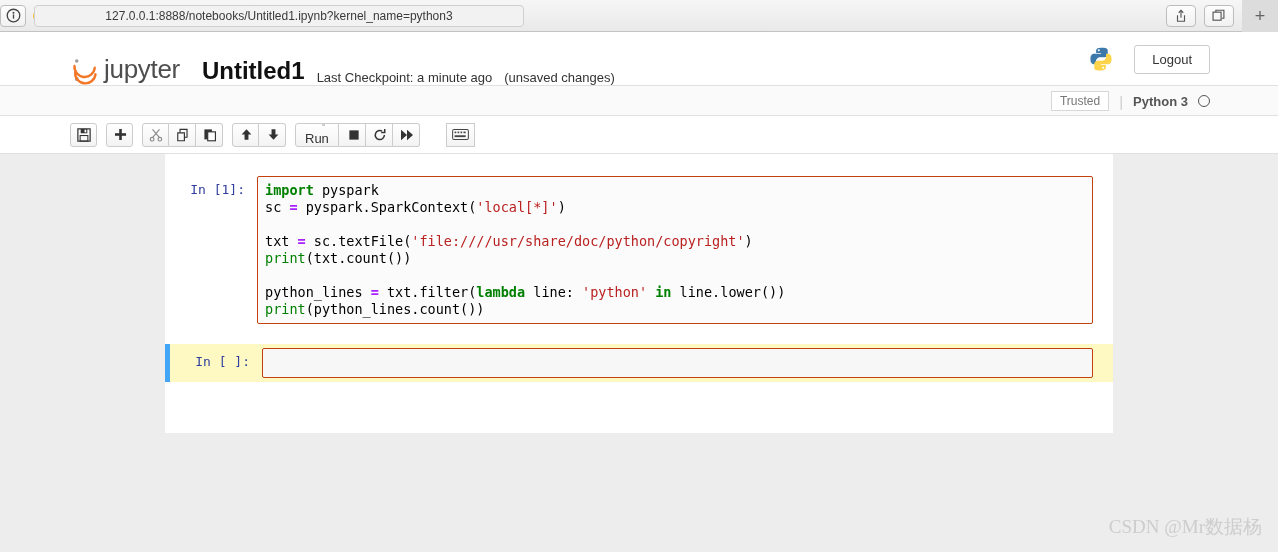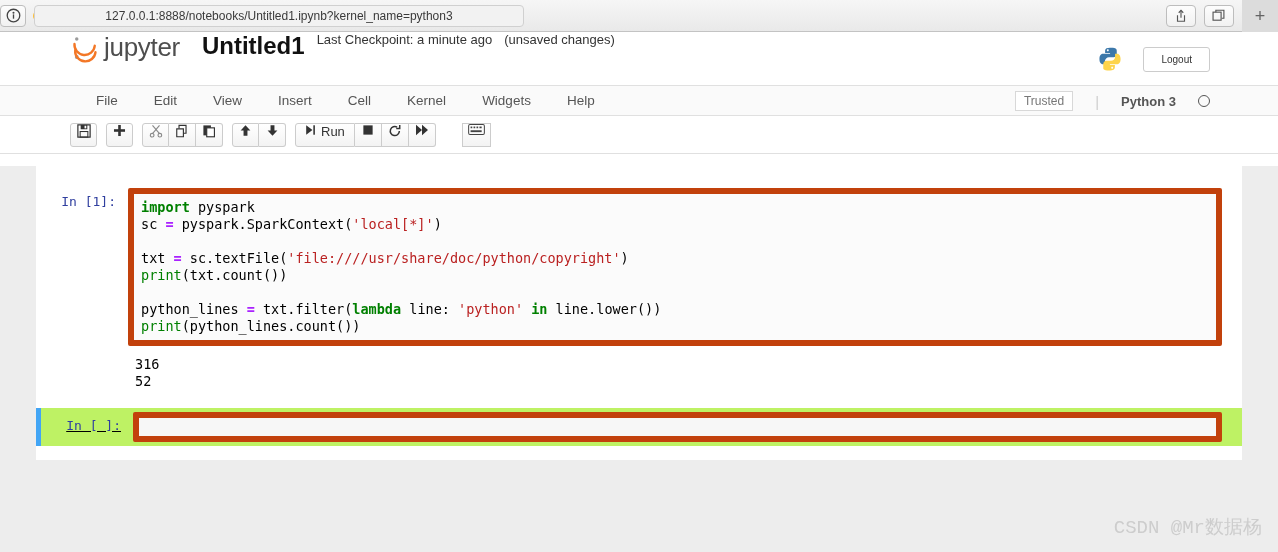--- a/index.html
+++ b/index.html
@@ -62,21 +62,21 @@
     background: #dcdcdc;
     display: flex; align-items: center; justify-content: center;
     color: #636363; font-size: 18px; font-weight: 300;
   }
 
   
   .jp-header {
     height: 54px;
     background: #ffffff;
     border-bottom: 1px solid #e0e0e0;
-    display: flex; align-items: flex-start;
+    display: flex; align-items: flex-end;
     position: relative;
   }
   .jp-logo-wrap { display: flex; align-items: center; margin-left: 70px; }
   .jp-logo-mark { width: 30px; height: 30px; }
   .jp-wordmark {
     font-size: 26px; color: #4e4e4e; font-weight: 300;
     margin-left: 4px; letter-spacing: -0.3px;
   }
   .nb-name {
     font-size: 24px; color: #111; font-weight: 700;
@@ -84,41 +84,41 @@
   }
   .nb-checkpoint { font-size: 13px; color: #333; margin-left: 12px; }
   .nb-dirty { font-size: 13px; color: #333; margin-left: 12px; }
   .jp-header-right {
     position: absolute; right: 68px; top: 0; height: 54px;
     display: flex; align-items: center; gap: 20px;
   }
   .py-logo { width: 26px; height: 26px; }
   .logout-btn {
     border: 1px solid #cccccc; border-radius: 3px;
-    background: #ffffff; color: #333; font-size: 10px;
+    background: #ffffff; color: #333; font-size: 13px;
     padding: 6px 17px;
     font-family: "Liberation Sans", sans-serif;
   }
 
   
   .menubar {
     height: 30px;
     background: #fafafa;
     border-bottom: 1px solid #e0e0e0;
     display: flex; align-items: center;
     position: relative;
   }
   .menu-items { display: flex; margin-left: 78px; }
   .menu-item {
     font-size: 13.5px; color: #555;
     padding: 0 18px;
   }
   .menubar-right {
     position: absolute; right: 68px; top: 0; height: 30px;
-    display: flex; align-items: center; gap: 22px;
+    display: flex; align-items: center; gap: 10px;
   }
   .trusted-badge {
     font-size: 12px; color: #777;
     border: 1px solid #d8d8d8;
     padding: 2px 8px; background: #fff;
   }
   .kernel-sep { color: #cfcfcf; font-size: 15px; }
   .kernel-name { font-size: 13px; color: #555; font-weight: bold; }
   .kernel-circle {
     width: 12px; height: 12px; border-radius: 50%;
@@ -131,23 +131,24 @@
     background: #ffffff;
     border-bottom: 1px solid #e0e0e0;
     display: flex; align-items: center;
   }
   .tb-groups { display: flex; align-items: center; margin-left: 70px; gap: 9px; }
   .tb-group { display: flex; }
   .tb-btn {
     height: 24px; min-width: 27px;
     background: linear-gradient(#ffffff, #f3f3f3);
     border: 1px solid #cccccc;
-    display: flex; align-items: flex-start; justify-content: center;
+    display: flex; align-items: flex-end; justify-content: center;
     color: #333; font-size: 13px;
     padding: 0 5px;
+    flex-direction: column;
   }
   .tb-group .tb-btn { border-radius: 0; border-left-width: 0; }
   .tb-group .tb-btn:first-child { border-left-width: 1px; border-radius: 3px 0 0 3px; }
   .tb-group .tb-btn:last-child { border-radius: 0 3px 3px 0; }
   .tb-group .tb-btn:only-child { border-radius: 3px; border-left-width: 1px; }
   .tb-run { font-size: 13px; gap: 5px; padding: 0 9px; }
   .cell-type-select {
     margin-left: 9px;
     width: 118px; height: 25px;
     background: linear-gradient(#ffffff, #f0f0f0);
@@ -159,40 +160,40 @@
   .stepper { display: flex; flex-direction: column; line-height: 6px; font-size: 8px; color: #555; }
   .kbd-btn { margin-left: 17px; }
 
   
   .page-bg {
     background: #ededed;
     height: 552px;
     padding-top: 0;
   }
   .notebook-panel {
-    margin: 12px auto;
-    width: 1206px;
+    margin: 0 auto;
+    width: 948px;
     background: #ffffff;
     min-height: 279px;
     padding: 18px 0 14px 0;
   }
   .cell { display: flex; padding: 4px 0; }
-  .cell-selected { border-left: 5px solid #42a5f5; background: #bef264; text-decoration: underline; }
+  .cell-selected { border-left: 5px solid #42a5f5; background: #fef9c3; }
   .prompt {
     width: 92px; flex: 0 0 92px;
     text-align: right;
     padding-right: 12px; padding-top: 6px;
     font-family: "DejaVu Sans Mono", monospace;
     font-size: 13px; color: #303f9f;
     white-space: pre;
   }
   .input-area {
     flex: 1; margin-right: 20px;
     background: #fbfbfb;
-    border: 6px solid #c2410c;
+    border: 1px solid #c2410c;
     border-radius: 2px;
     padding: 5px 4px 5px 7px;
     font-family: "DejaVu Sans Mono", monospace;
     font-size: 13.5px; line-height: 17px;
     color: #000; white-space: pre;
     overflow: hidden;
   }
   .input-empty { height: 30px; background: #f7f7f7; }
   .tok-kw { color: #008000; font-weight: bold; }
   .tok-str { color: #ba2121; }
@@ -201,21 +202,21 @@
   .output-area {
     margin-left: 92px;
     padding: 6px 0 2px 7px;
     font-family: "DejaVu Sans Mono", monospace;
     font-size: 13.5px; line-height: 17px;
     color: #000; white-space: pre;
   }
   .watermark {
     position: absolute; right: 16px; bottom: 12px;
     font-size: 19px; color: #cdcdcd;
-    font-family: Liberation Mono, monospace;
+    font-family: Liberation Serif, serif;
   }
   .stage { position: relative; width: 1278px; height: 552px; }
 </style>
 </head>
 <body>
 
 <div class="stage">
 
   <div class="browser-chrome">
     <div class="traffic-lights">
@@ -282,30 +283,20 @@
     <div class="jp-header-right">
       <svg class="py-logo" viewBox="0 0 32 32">
         <path d="M15.9 2c-3.3 0-5.9.8-5.9 3.4v3.1h6.1v1H7.6C5 9.5 3 11.3 3 15.9s2 6.5 4.6 6.5h2.2v-3.8c0-2.6 2.3-4.8 4.9-4.8h5.6c2.2 0 4-1.8 4-4.1V5.4C24.3 3.2 22.2 2 19.5 2h-3.6zm-2.6 2c.7 0 1.2.6 1.2 1.2s-.5 1.2-1.2 1.2-1.2-.6-1.2-1.2.5-1.2 1.2-1.2z" fill="#3c78aa"></path>
         <path d="M16.1 30c3.3 0 5.9-.8 5.9-3.4v-3.1h-6.1v-1h8.5c2.6 0 4.6-1.8 4.6-6.4s-2-6.5-4.6-6.5h-2.2v3.8c0 2.6-2.3 4.8-4.9 4.8h-5.6c-2.2 0-4 1.8-4 4.1v5.3C7.7 28.8 9.8 30 12.5 30h3.6zm2.6-2c-.7 0-1.2-.6-1.2-1.2s.5-1.2 1.2-1.2 1.2.6 1.2 1.2-.5 1.2-1.2 1.2z" fill="#fdd44b"></path>
       </svg>
       <button class="logout-btn">Logout</button>
     </div>
   </div>
 
   <div class="menubar">
-    <div class="menu-items">
-      <div class="menu-item">File</div>
-      <div class="menu-item">Edit</div>
-      <div class="menu-item">View</div>
-      <div class="menu-item">Insert</div>
-      <div class="menu-item">Cell</div>
-      <div class="menu-item">Kernel</div>
-      <div class="menu-item">Widgets</div>
-      <div class="menu-item">Help</div>
-    </div>
     <div class="menubar-right">
       <span class="trusted-badge">Trusted</span>
       <span class="kernel-sep">|</span>
       <span class="kernel-name">Python 3</span>
       <span class="kernel-circle"></span>
     </div>
   </div>
 
   <div class="toolbar">
     <div class="tb-groups">
@@ -416,22 +407,20 @@
           <div class="prompt">In [1]:</div>
           <div class="input-area"><span class="tok-kw">import</span><span> pyspark</span>
 <span>sc </span><span class="tok-op">=</span><span> pyspark.SparkContext(</span><span class="tok-str">'local[*]'</span><span>)</span>
 
 <span>txt </span><span class="tok-op">=</span><span> sc.textFile(</span><span class="tok-str">'file:////usr/share/doc/python/copyright'</span><span>)</span>
 <span class="tok-builtin">print</span><span>(txt.count())</span>
 
 <span>python_lines </span><span class="tok-op">=</span><span> txt.filter(</span><span class="tok-kw">lambda</span><span> line: </span><span class="tok-str">'python'</span><span> </span><span class="tok-kw">in</span><span> line.lower())</span>
 <span class="tok-builtin">print</span><span>(python_lines.count())</span></div>
         </div>
-        <div class="output-area"><span>316</span>
-<span>52</span></div>
       </div>
 
       <div class="cell cell-selected" style="margin-top:16px;">
         <div class="prompt">In [ ]:</div>
         <div class="input-area input-empty"></div>
       </div>
 
     </div>
   </div>
 

